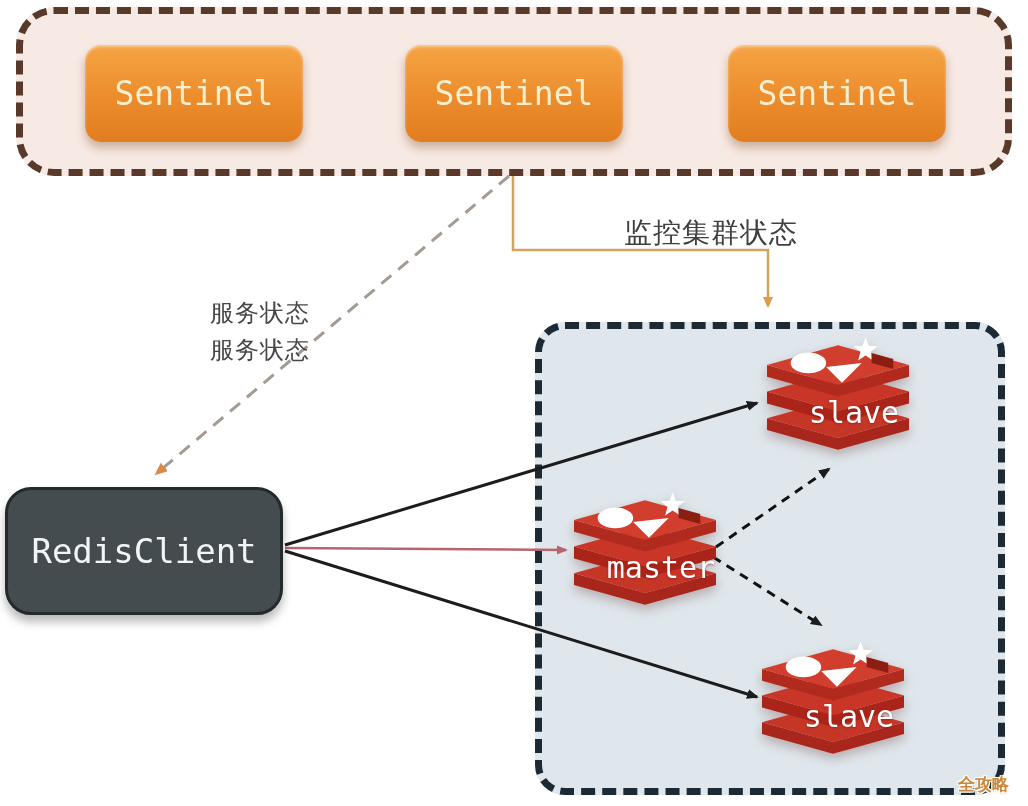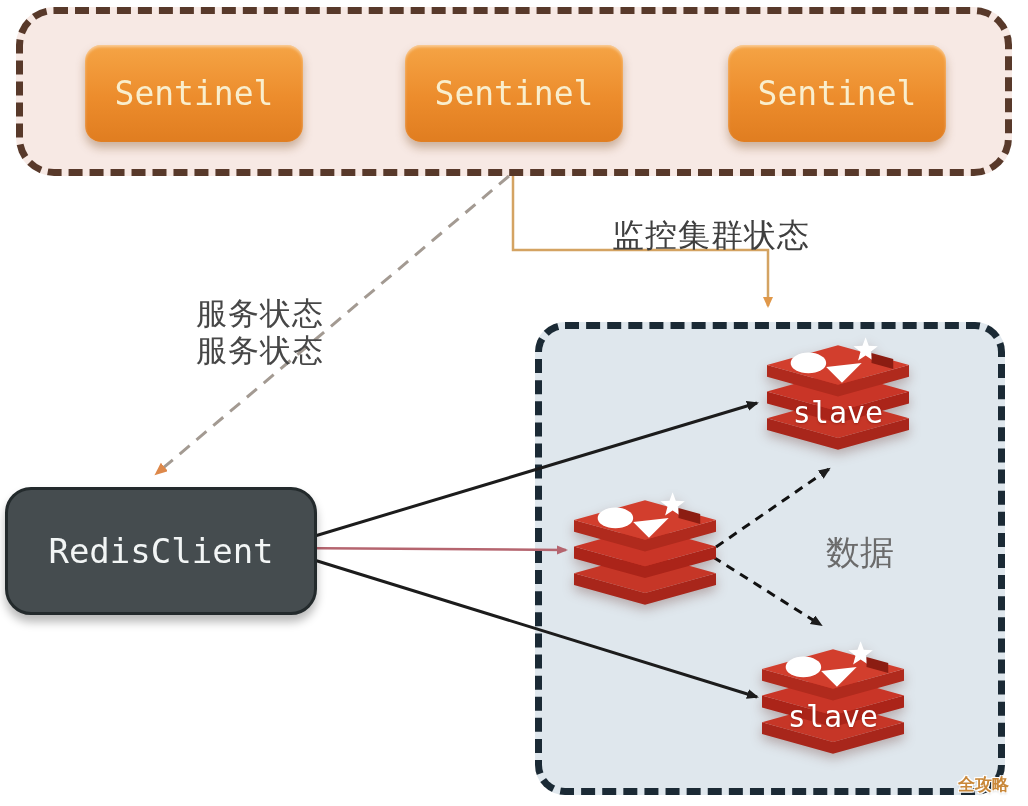--- a/index.html
+++ b/index.html
@@ -24,46 +24,46 @@
   .sentinel-btn.s2{left:382px;top:31px;}
   .sentinel-btn.s3{left:705px;top:31px;}
   
   .redis-group{
     position:absolute;left:535px;top:322px;width:470px;height:473px;
     box-sizing:border-box;border:7px dashed var(--redis-group-border);
     border-radius:30px;background:var(--redis-group-bg);
   }
   
   .client-box{
-    position:absolute;left:5px;top:487px;width:312px;height:128px;
+    position:absolute;left:5px;top:487px;width:278px;height:128px;
     box-sizing:border-box;background:var(--client-bg);border:3px solid #232a2c;
     border-radius:26px;box-shadow:0 7px 10px rgba(0,0,0,.28);
     display:flex;align-items:center;justify-content:center;
     color:var(--client-text);font-family:"DejaVu Sans Mono",monospace;font-size:34px;
   }
   
   .redis-node{position:absolute;width:142px;height:117px;}
   .redis-node svg{position:absolute;left:0;top:0;width:100%;height:100%;
     filter:drop-shadow(0 5px 6px rgba(90,30,20,.30));}
   .node-label{
-    position:absolute;left:0;top:58px;width:100%;text-align:center;
+    position:absolute;left:16px;top:58px;width:100%;text-align:center;
     color:#ffffff;font-family:"DejaVu Sans Mono",monospace;font-size:30px;
     text-shadow:0 1px 2px rgba(120,20,10,.5);
   }
   .node-slave-top{left:767px;top:337px;}
   .node-master{left:574px;top:492px;}
   .node-slave-bottom{left:762px;top:641px;}
   
   .overlay{position:absolute;left:0;top:0;width:1028px;height:806px;pointer-events:none;}
   
   .ann{position:absolute;}
   .lbl-monitor{left:611px;top:214px;width:200px;text-align:center;
-    font-size:32px;color:#3f3f3f;letter-spacing:1px;}
+    font-size:28px;color:#3f3f3f;letter-spacing:1px;}
   .lbl-notify{left:196px;top:295px;width:128px;text-align:center;
-    font-size:31px;line-height:37px;color:#474747;letter-spacing:1px;}
+    font-size:24px;line-height:37px;color:#474747;letter-spacing:1px;}
   .lbl-sync{left:814px;top:531px;width:92px;text-align:center;
     font-size:34px;line-height:43px;color:#6b6b6b;}
   .watermark{left:958px;top:773px;font-size:17px;font-weight:bold;
     color:var(--watermark-color);letter-spacing:0px;
     text-shadow:-1px -1px 0 #fff,1px -1px 0 #fff,-1px 1px 0 #fff,1px 1px 0 #fff,0 2px 2px rgba(0,0,0,.15);}
 </style>
 </head>
 <body>
 
 <div class="canvas">
@@ -121,35 +121,35 @@
   <div class="redis-node node-slave-top">
     <svg viewBox="0 0 144 118">
         <use href="#redis-icon"></use>
       </svg>
     <div class="node-label">slave</div>
   </div>
   <div class="redis-node node-master">
     <svg viewBox="0 0 144 118">
         <use href="#redis-icon"></use>
       </svg>
+    <div class="node-label">master</div>
   </div>
   <div class="redis-node node-slave-bottom">
     <svg viewBox="0 0 144 118">
         <use href="#redis-icon"></use>
       </svg>
     <div class="node-label">slave</div>
   </div>
 
   <div class="client-box">
     <span>RedisClient</span>
   </div>
 
   <div class="ann lbl-monitor">监控集群状态</div>
   <div class="ann lbl-notify">
     <div>服务状态</div>
     <div>服务状态</div>
   </div>
   <div class="ann lbl-sync">
-    <div>数据</div>
   </div>
   <div class="ann watermark">全攻略</div>
 
 </div>
 
 </body></html>

